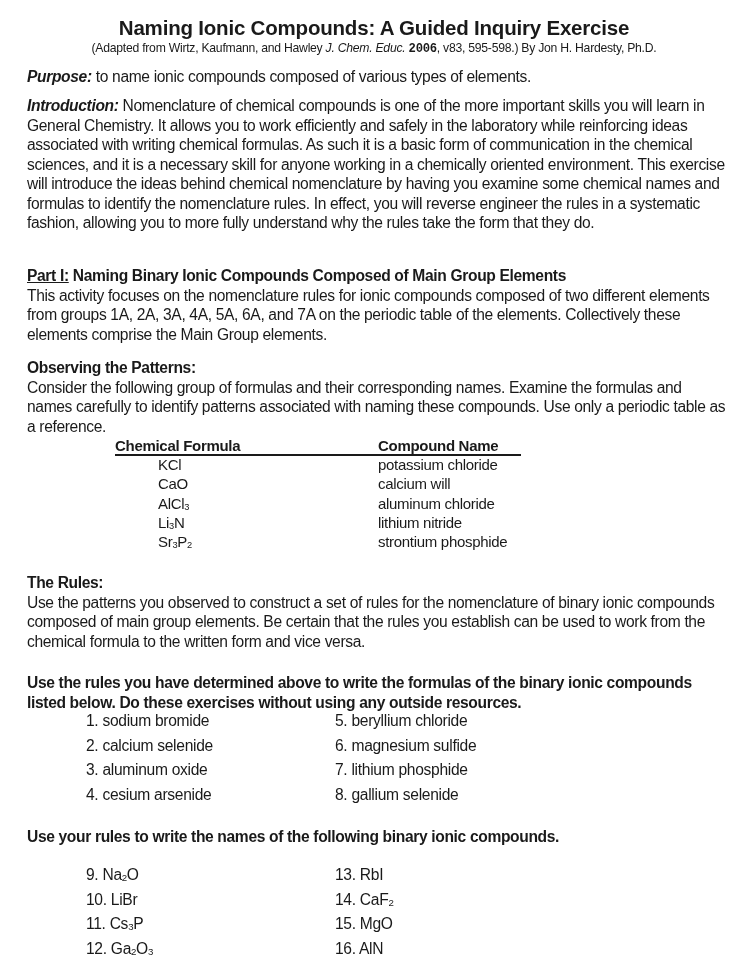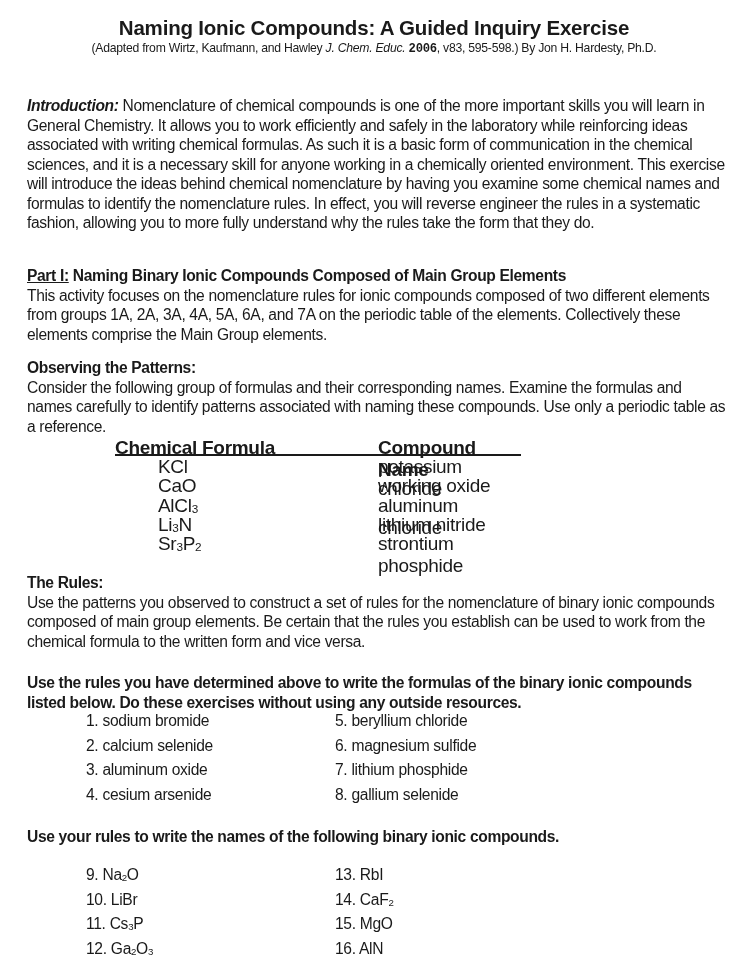--- a/index.html
+++ b/index.html
@@ -30,21 +30,21 @@
   #purpose { top: 67px; }
   #intro { top: 96px; }
   #part1 { top: 266px; }
   #observe { top: 358px; }
   #rules { top: 573px; }
   #ex1 { top: 673px; }
   #ex2 { top: 827px; }
 
   .tbl {
     position: absolute; left: 115px; top: 437px; width: 410px;
-    font-size: 19px; letter-spacing: -0.3px;
+    font-size: 15px; letter-spacing: -0.3px;
   }
   .tbl-head { display: flex; position: relative; height: 19px; }
   .tbl-head .h1 { position: absolute; left: 0; font-weight: bold; }
   .tbl-head .h2 { position: absolute; left: 263px; font-weight: bold; }
   .tbl-rule { position: absolute; left: 0; top: 17px; width: 406px; height: 1.5px; background: #1a1a1a; }
   .tbl-row { position: relative; height: 19.3px; }
   .tbl-row .f { position: absolute; left: 43px; }
   .tbl-row .n { position: absolute; left: 263px; }
 
   .qlist {
@@ -59,20 +59,23 @@
   sub.s { font-size: 0.62em; vertical-align: 0; position: relative; top: 0.1em; }
 </style>
 </head>
 <body>
 
 <div class="page">
 
   <div class="title">Naming Ionic Compounds: A Guided Inquiry Exercise</div>
   <div class="subtitle"><span>(Adapted from Wirtz, Kaufmann, and Hawley </span><i>J. Chem. Educ.</i> <b>2006</b><span>, v83, 595-598.) By Jon H. Hardesty, Ph.D.</span></div>
 
+  <div class="block" id="purpose">
+    <span class="lead">Purpose:</span><span> to name ionic compounds composed of various types of elements.</span>
+  </div>
 
   <div class="block" id="intro">
     <span class="lead">Introduction:</span><span> Nomenclature of chemical compounds is one of the more important skills you will learn in General Chemistry. It allows you to work efficiently and safely in the laboratory while reinforcing ideas associated with writing chemical formulas. As such it is a basic form of communication in the chemical sciences, and it is a necessary skill for anyone working in a chemically oriented environment. This exercise will introduce the ideas behind chemical nomenclature by having you examine some chemical names and formulas to identify the nomenclature rules. In effect, you will reverse engineer the rules in a systematic fashion, allowing you to more fully understand why the rules take the form that they do.</span>
   </div>
 
   <div class="block" id="part1">
     <span class="para heading"><span class="underline">Part I:</span><span> Naming Binary Ionic Compounds Composed of Main Group Elements</span></span>
     <span class="para">This activity focuses on the nomenclature rules for ionic compounds composed of two different elements from groups 1A, 2A, 3A, 4A, 5A, 6A, and 7A on the periodic table of the elements. Collectively these elements comprise the Main Group elements.</span>
   </div>
 
@@ -87,21 +90,21 @@
       <span class="h2">Compound Name</span>
       <div class="tbl-rule"></div>
     </div>
     <div id="table-body">
         <div class="tbl-row">
           <span class="f"><span>KCl</span></span>
           <span class="n">potassium chloride</span>
         </div>
         <div class="tbl-row">
           <span class="f"><span>CaO</span></span>
-          <span class="n">working oxide</span>
+          <span class="n">calcium will</span>
         </div>
         <div class="tbl-row">
           <span class="f"><span>AlCl</span><sub class="s">3</sub></span>
           <span class="n">aluminum chloride</span>
         </div>
         <div class="tbl-row">
           <span class="f"><span>Li</span><sub class="s">3</sub><span>N</span></span>
           <span class="n">lithium nitride</span>
         </div>
         <div class="tbl-row">

